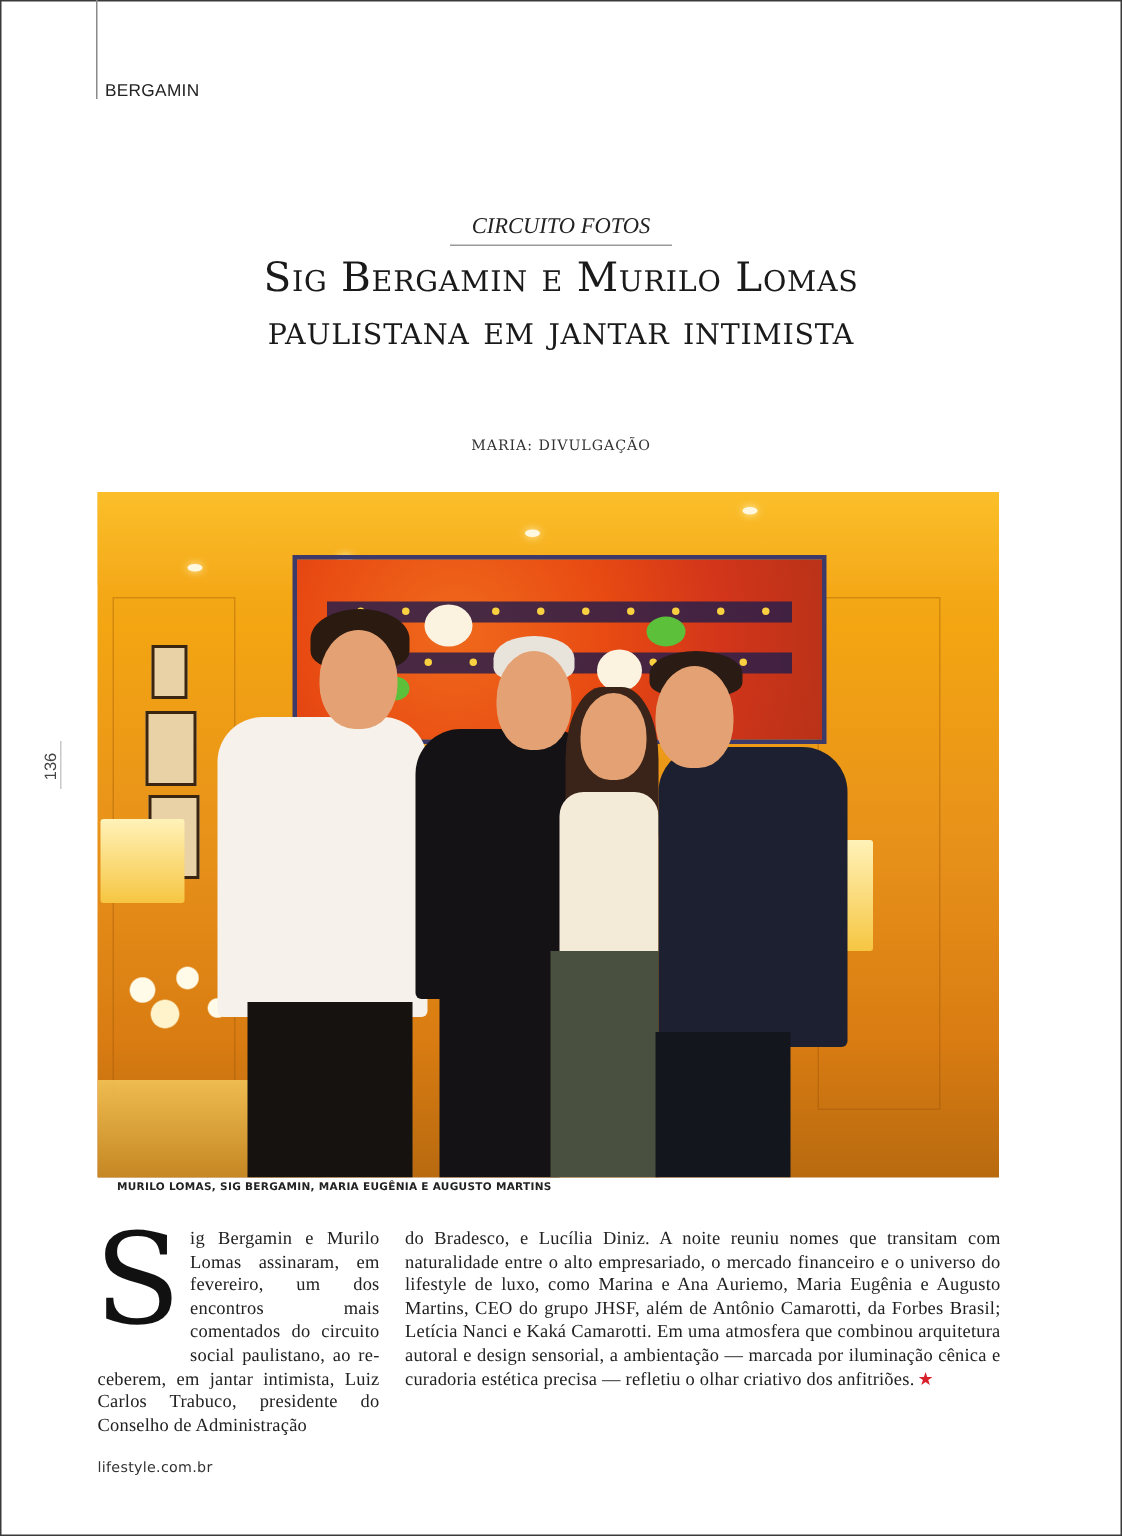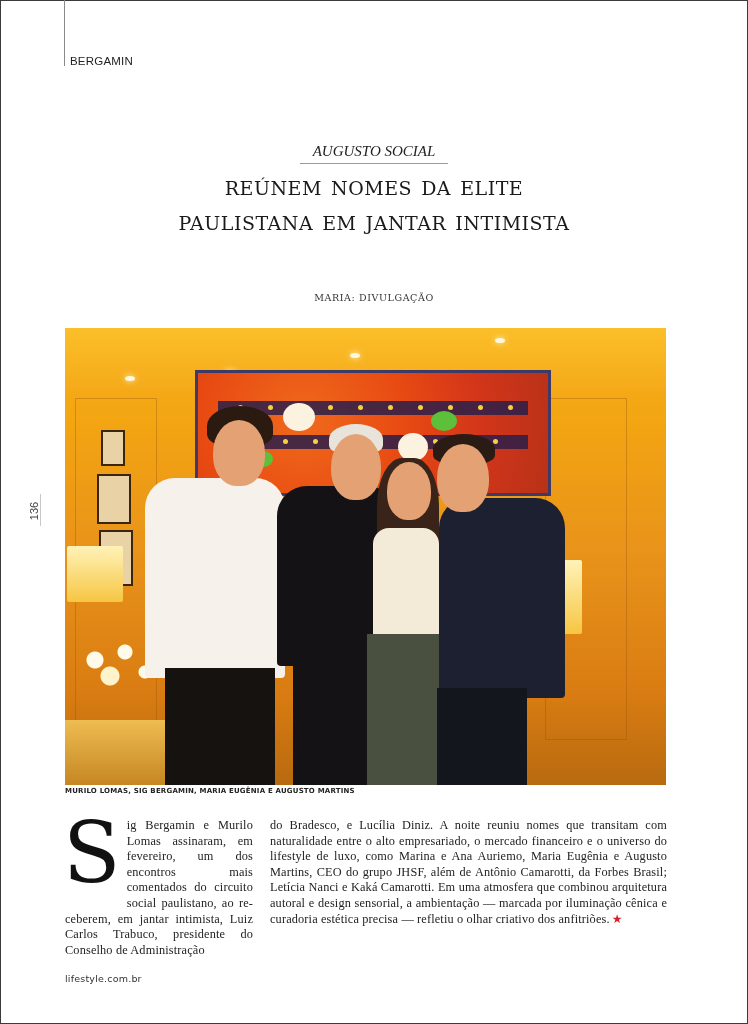--- a/index.html
+++ b/index.html
@@ -56,21 +56,21 @@
     .photo .hair { position: absolute; border-radius: 50% 50% 30% 30%; }
     .photo .body { position: absolute; border-radius: 30px 30px 4px 4px; }
     .photo .legs { position: absolute; }
     .photo .flowers { position: absolute; left: 0; top: 300px; width: 100px; height: 80px;
       background: radial-gradient(circle at 30% 40%, #fffbe8 0 8px, transparent 9px),
                   radial-gradient(circle at 60% 30%, #fffbe8 0 7px, transparent 8px),
                   radial-gradient(circle at 45% 60%, #fff3cc 0 9px, transparent 10px),
                   radial-gradient(circle at 80% 55%, #fffbe8 0 6px, transparent 7px); }
     .photo .table { position: absolute; left: 0; top: 392px; width: 150px; height: 65px; background: linear-gradient(180deg,#f2c458,#c78a25); opacity: .9; }
     .caption {
-      position: absolute; left: 65px; top: 787px; font-family: "DejaVu Sans", sans-serif;
+      position: absolute; left: 78px; top: 787px; font-family: "DejaVu Sans", sans-serif;
       font-size: 7px; font-weight: bold; letter-spacing: 0.2px; color: #222;
     }
     .folio {
       position: absolute; left: 22px; top: 498px; width: 24px; height: 26px;
       font-family: "Liberation Sans", sans-serif; font-size: 11px; color: #444;
       transform: rotate(-90deg); transform-origin: center; text-align: center; line-height: 26px;
     }
     .folio-rule { position: absolute; left: 40px; top: 494px; width: 1px; height: 32px; background: #c8c8c8; }
     .col-left {
       position: absolute; left: 65px; top: 818px; width: 188px;
@@ -94,25 +94,25 @@
   </style>
 </head>
 <body>
 
 <div class="page-frame"></div>
 
 <div class="section-rule"></div>
 <div class="section-label">BERGAMIN</div>
 
 <div class="kicker">
-  <span>AUGUSTO SOCIAL</span>
+  <span>CIRCUITO FOTOS</span>
 </div>
 
 <h1 class="headline">
-  <span>reúnem nomes da elite</span>
+  <span>Sig Bergamin e Murilo Lomas</span>
   <span>paulistana em jantar intimista</span>
 </h1>
 
 <div class="credit">MARIA: DIVULGAÇÃO</div>
 
 <div class="photo">
   <div class="ceiling"></div>
   <div class="light" style="left:60px;top:48px"></div>
   <div class="light" style="left:160px;top:42px"></div>
   <div class="light" style="left:285px;top:25px"></div>

